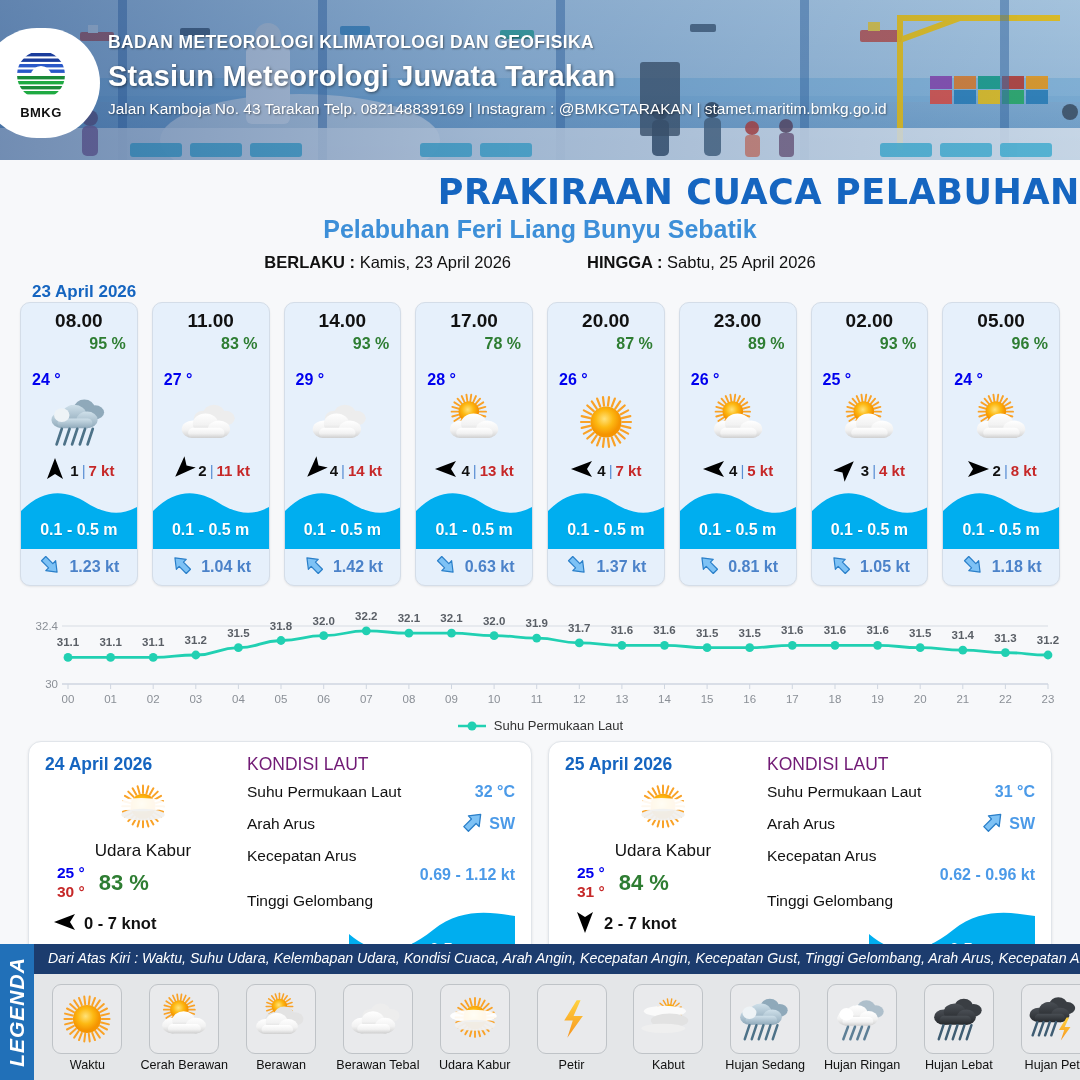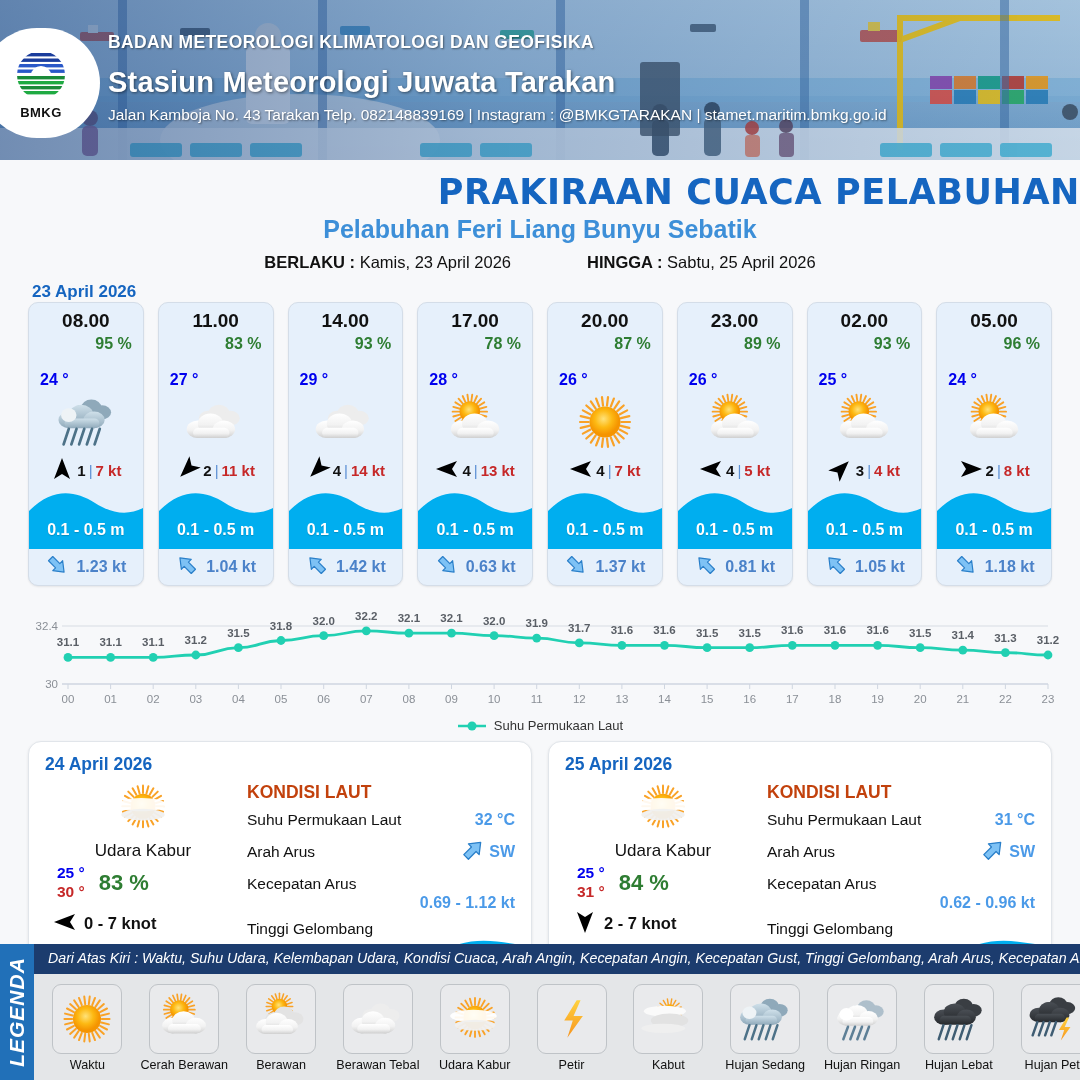--- a/index.html
+++ b/index.html
@@ -26,21 +26,21 @@
     display:flex; flex-direction:column; align-items:center; justify-content:center;
   }
   .logo-mark { width:56px; height:56px; position:relative; }
   .logo-text { font-size:13px; font-weight:bold; color:#111; letter-spacing:.5px; margin-top:2px; }
   .hdr-text { position:absolute; left:108px; top:32px; z-index:6; }
   .hdr-l1 {
     font-size:17.5px; font-weight:bold; color:#fff; letter-spacing:.4px;
     text-shadow:1px 1px 2px rgba(0,0,0,.45);
   }
   .hdr-l2 {
-    font-size:29px; font-weight:bold; color:#fff; margin-top:13px; letter-spacing:.2px;
+    font-size:29px; font-weight:bold; color:#fff; margin-top:7px; letter-spacing:.2px;
     text-shadow:1px 1px 3px rgba(0,0,0,.5);
   }
   .hdr-l3 {
     font-size:15.5px; color:#fff; margin-top:7px;
     text-shadow:1px 1px 2px rgba(0,0,0,.45);
   }
 
   
   .titles { text-align:center; padding-top:12px; }
   .t1 {
@@ -53,21 +53,21 @@
     margin-top:9px; display:flex; justify-content:center; gap:76px;
     font-size:16.5px; color:#111;
   }
   .t3row b { font-weight:bold; }
   .t3row span { font-weight:normal; }
 
   
   .daylabel { margin:10px 0 0 32px; font-size:17px; font-weight:bold; color:#1565C0; }
 
   
-  .cards { display:flex; gap:14px; padding:0 28px; }
+  .cards { display:flex; gap:14px; padding:0 20px; }
   .card {
     width:128px; background:#e6f0fb; border:1px solid #d4dde8; border-radius:10px;
     overflow:hidden; position:relative; box-shadow:0 1px 2px rgba(0,0,0,.08);
     display:flex; flex-direction:column;
   }
   .c-time { text-align:center; font-size:19px; font-weight:bold; color:#111; padding-top:7px; }
   .c-th { display:flex; justify-content:space-between; padding:3px 11px 0; }
   .c-temp { font-size:16px; font-weight:bold; color:#0000EE;margin-top:36px; }
   .c-hum  { font-size:16px; font-weight:bold; color:#2E7D32; }
   .c-icon { height:66px; display:flex; align-items:center; justify-content:center; }
@@ -112,21 +112,21 @@
   .p-tmin { color:#0000EE; }
   .p-tmax { color:#C62828; }
   .p-hum { font-size:22px; font-weight:bold; color:#2E7D32; }
   .p-windrow {
     display:flex; align-items:center; gap:7px; margin-top:8px; padding-left:8px;
     font-size:16.5px; font-weight:bold; color:#111;
   }
   .p-gust { font-size:16.5px; font-weight:bold; color:#C62828; margin-top:7px; padding-left:46px; }
 
   .p-right { flex:1; padding-left:6px; position:relative; }
-  .p-sect { font-size:17.5px; font-weight:bold; color:#c2410c; margin-bottom:5px;margin-top:28px; }
+  .p-sect { font-size:17.5px; font-weight:normal; color:#701a75; margin-bottom:5px; }
   .p-line { display:flex; justify-content:space-between; align-items:center; margin-top:8px; }
   .p-lbl { font-size:15.5px; color:#111; }
   .p-val { font-size:16px; font-weight:bold; color:#4b9ae8; }
   .p-val.dir { display:flex; align-items:center; gap:3px; }
   .p-cur-val { text-align:right; font-size:16px; font-weight:bold; color:#4b9ae8; margin-top:1px; }
   .p-wave { position:relative; height:56px; margin-top:2px; }
   .p-wave svg { position:absolute; right:0; top:0; }
   .p-wave span {
     position:absolute; right:8px; bottom:9px; width:150px; text-align:center;
     font-size:16.5px; font-weight:bold; color:#fff;

